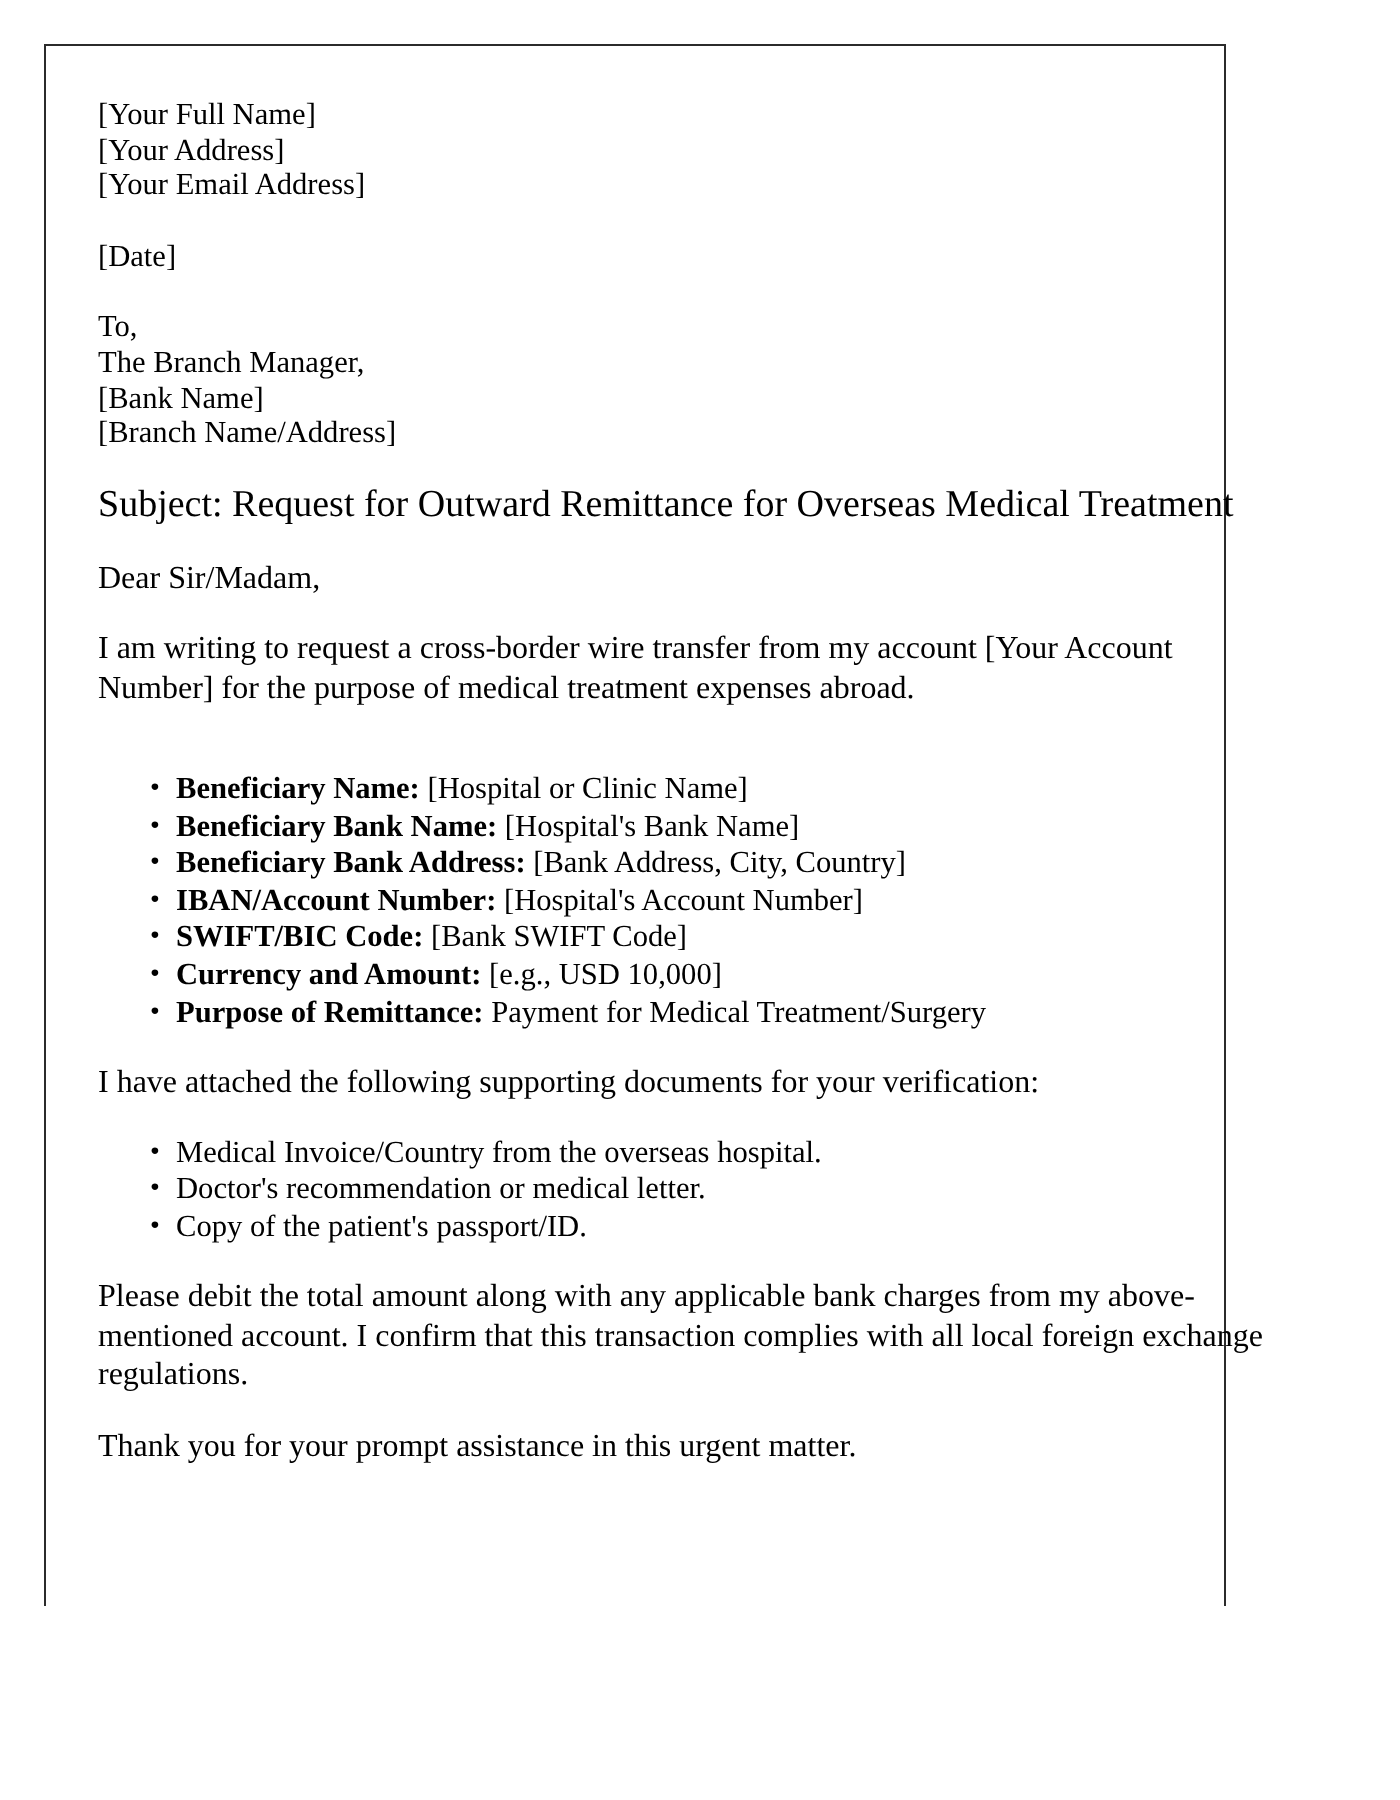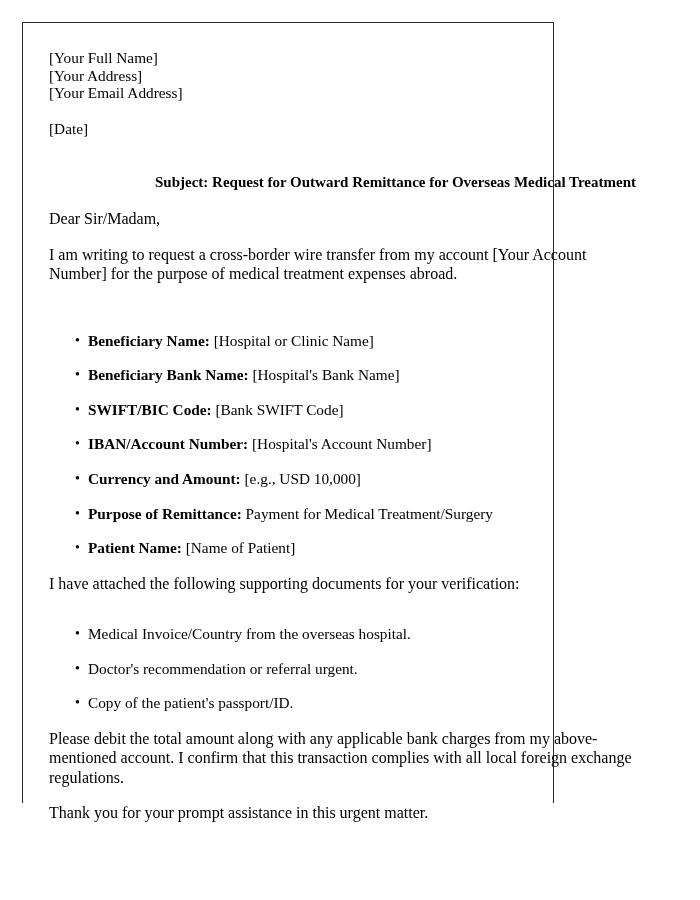--- a/index.html
+++ b/index.html
@@ -14,21 +14,21 @@
     font-family: "Liberation Serif", "DejaVu Serif", serif;
     color: #000000;
     overflow: hidden;
   }
 
   
   #page-sheet {
     position: absolute;
     left: 22px;
     top: 22px;
-    width: 532px;
+    width: 591px;
     height: 781px;
     box-sizing: border-box;
     background: #ffffff;
     border-left: 1.5px solid #2b2b2b;
     border-top: 1.5px solid #2b2b2b;
     border-right: 1.5px solid #2b2b2b;
     border-bottom: none;
   }
 
   #letter-body {
@@ -45,46 +45,44 @@
 
   .addr-line {
     display: block;
     white-space: pre;
   }
 
   .spacer-sm { height: 16px; }
   .spacer-md { height: 18px; }
 
   .subject-line {
-    font-weight: bold;
-    font-size: 15px;
+    font-weight: normal;
+    font-size: 19px;
     line-height: 18px;
     margin: 0;
-    text-align: right;
   }
 
   p.para {
     margin: 0;
     font-size: 16px;
     line-height: 19.4px;
     text-align: left;
   }
 
   ul.doc-list {
     margin: 0;
     padding: 0 0 0 39px;
     list-style: none;
   }
 
   ul.doc-list > li {
     position: relative;
     font-size: 15.3px;
     line-height: 18.6px;
     padding-left: 0;
-    margin-top: 16px;
   }
 
   ul.doc-list > li::before {
     content: "\2022";
     position: absolute;
     left: -13px;
     top: 0;
     font-size: 14px;
     line-height: 18.6px;
   }
@@ -105,20 +103,26 @@
     </div>
 
     <div class="spacer-md"></div>
 
     <div class="blk">
       <span class="addr-line">[Date]</span>
     </div>
 
     <div class="spacer-md"></div>
 
+    <div class="blk">
+      <span class="addr-line">To,</span>
+      <span class="addr-line">The Branch Manager,</span>
+      <span class="addr-line">[Bank Name]</span>
+      <span class="addr-line">[Branch Name/Address]</span>
+    </div>
 
     <div class="spacer-md"></div>
 
     <p class="subject-line">Subject: Request for Outward Remittance for Overseas Medical Treatment</p>
 
     <div class="spacer-md"></div>
 
     <p class="para">Dear Sir/Madam,</p>
 
     <div class="spacer-sm"></div>
@@ -126,36 +130,36 @@
     <p class="para">I am writing to request a cross-border wire transfer from my account [Your Account Number] for the purpose of medical treatment expenses abroad.</p>
 
     <div class="spacer-sm"></div>
 
 
     <div class="spacer-sm"></div>
 
     <ul class="doc-list" id="remittance-details-list">
         <li><span class="lbl">Beneficiary Name:</span><span class="val"> [Hospital or Clinic Name]</span></li>
         <li><span class="lbl">Beneficiary Bank Name:</span><span class="val"> [Hospital's Bank Name]</span></li>
+        <li><span class="lbl">Beneficiary Bank Address:</span><span class="val"> [Bank Address, City, Country]</span></li>
+        <li><span class="lbl">IBAN/Account Number:</span><span class="val"> [Hospital's Account Number]</span></li>
         <li><span class="lbl">SWIFT/BIC Code:</span><span class="val"> [Bank SWIFT Code]</span></li>
-        <li><span class="lbl">IBAN/Account Number:</span><span class="val"> [Hospital's Account Number]</span></li>
         <li><span class="lbl">Currency and Amount:</span><span class="val"> [e.g., USD 10,000]</span></li>
         <li><span class="lbl">Purpose of Remittance:</span><span class="val"> Payment for Medical Treatment/Surgery</span></li>
-        <li><span class="lbl">Patient Name:</span><span class="val"> [Name of Patient]</span></li>
       </ul>
 
     <div class="spacer-sm"></div>
 
     <p class="para">I have attached the following supporting documents for your verification:</p>
 
     <div class="spacer-sm"></div>
 
     <ul class="doc-list" id="attachments-list">
         <li>Medical Invoice/Country from the overseas hospital.</li>
-        <li>Doctor's recommendation or referral urgent.</li>
+        <li>Doctor's recommendation or medical letter.</li>
         <li>Copy of the patient's passport/ID.</li>
       </ul>
 
     <div class="spacer-sm"></div>
 
     <p class="para">Please debit the total amount along with any applicable bank charges from my above-mentioned account. I confirm that this transaction complies with all local foreign exchange regulations.</p>
 
     <div class="spacer-sm"></div>
 
     <p class="para">Thank you for your prompt assistance in this urgent matter.</p>

